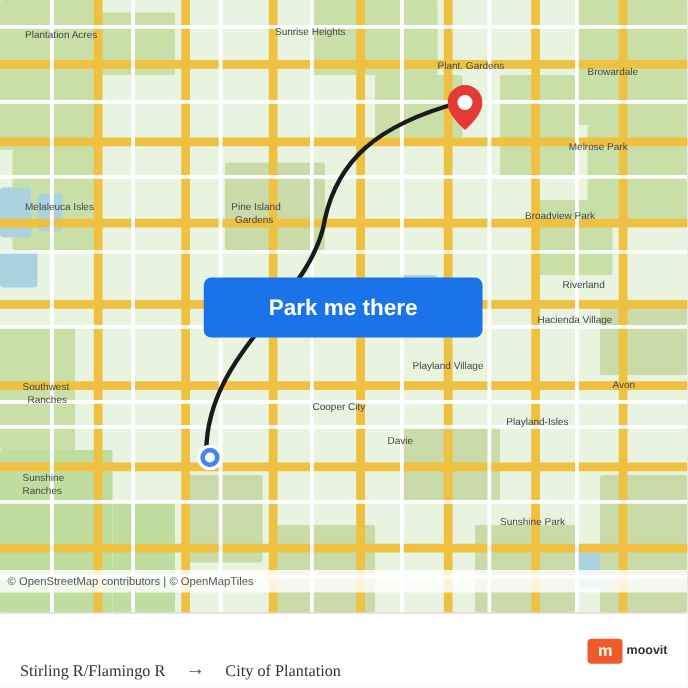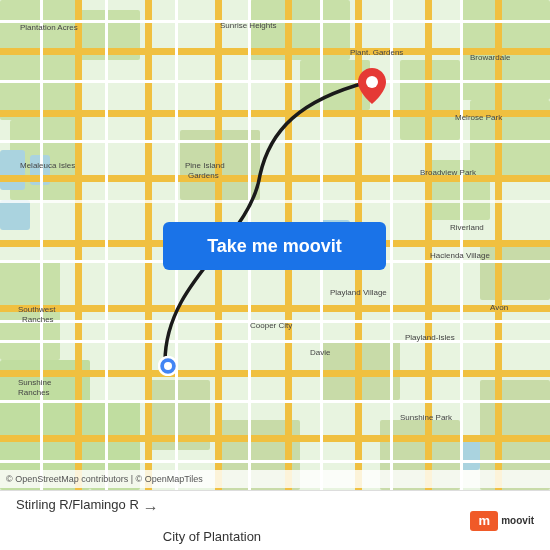--- a/index.html
+++ b/index.html
@@ -61,21 +61,21 @@
     #origin-marker {
       position: absolute;
       top: 356px;
       left: 158px;
       z-index: 8;
     }
 
     
     #attribution {
       position: absolute;
-      bottom: 2px;
+      bottom: 16px;
       left: 0;
       right: 0;
       height: 18px;
       background: rgba(255,255,255,0.8);
       font-size: 9px;
       color: #555;
       display: flex;
       align-items: center;
       padding: 0 6px;
       gap: 4px;
@@ -88,22 +88,23 @@
       background: #fff;
       border-top: 1px solid #ddd;
       display: flex;
       align-items: center;
       justify-content: space-between;
       padding: 0 16px;
     }
 
     #bottom-left {
       display: flex;
-      align-items: flex-start;
-      gap: 4px;
+      align-items: flex-end;
+      gap: 16px;
+      font-family: Liberation Serif, serif;
     }
 
     #origin-label {
       font-size: 13px;
       color: #333;
       font-weight: 500;
     }
 
     #arrow-icon {
       font-size: 16px;
@@ -246,21 +247,21 @@
     </svg>
   </div>
 
   <div id="origin-marker">
     <svg width="20" height="20" viewBox="0 0 20 20">
       <circle cx="10" cy="10" r="9" fill="#4285f4" stroke="#ffffff" stroke-width="2.5"></circle>
       <circle cx="10" cy="10" r="4" fill="#ffffff"></circle>
     </svg>
   </div>
 
-  <button id="take-me-there-btn">Take me moovit</button>
+  <button id="take-me-there-btn">Park me there</button>
 
   <div id="attribution">
     <span>© OpenStreetMap contributors | © OpenMapTiles</span>
   </div>
 </div>
 
 <div id="bottom-bar">
   <div id="bottom-left">
     <span id="origin-label">Stirling R/Flamingo R</span>
     <span id="arrow-icon">→</span>

